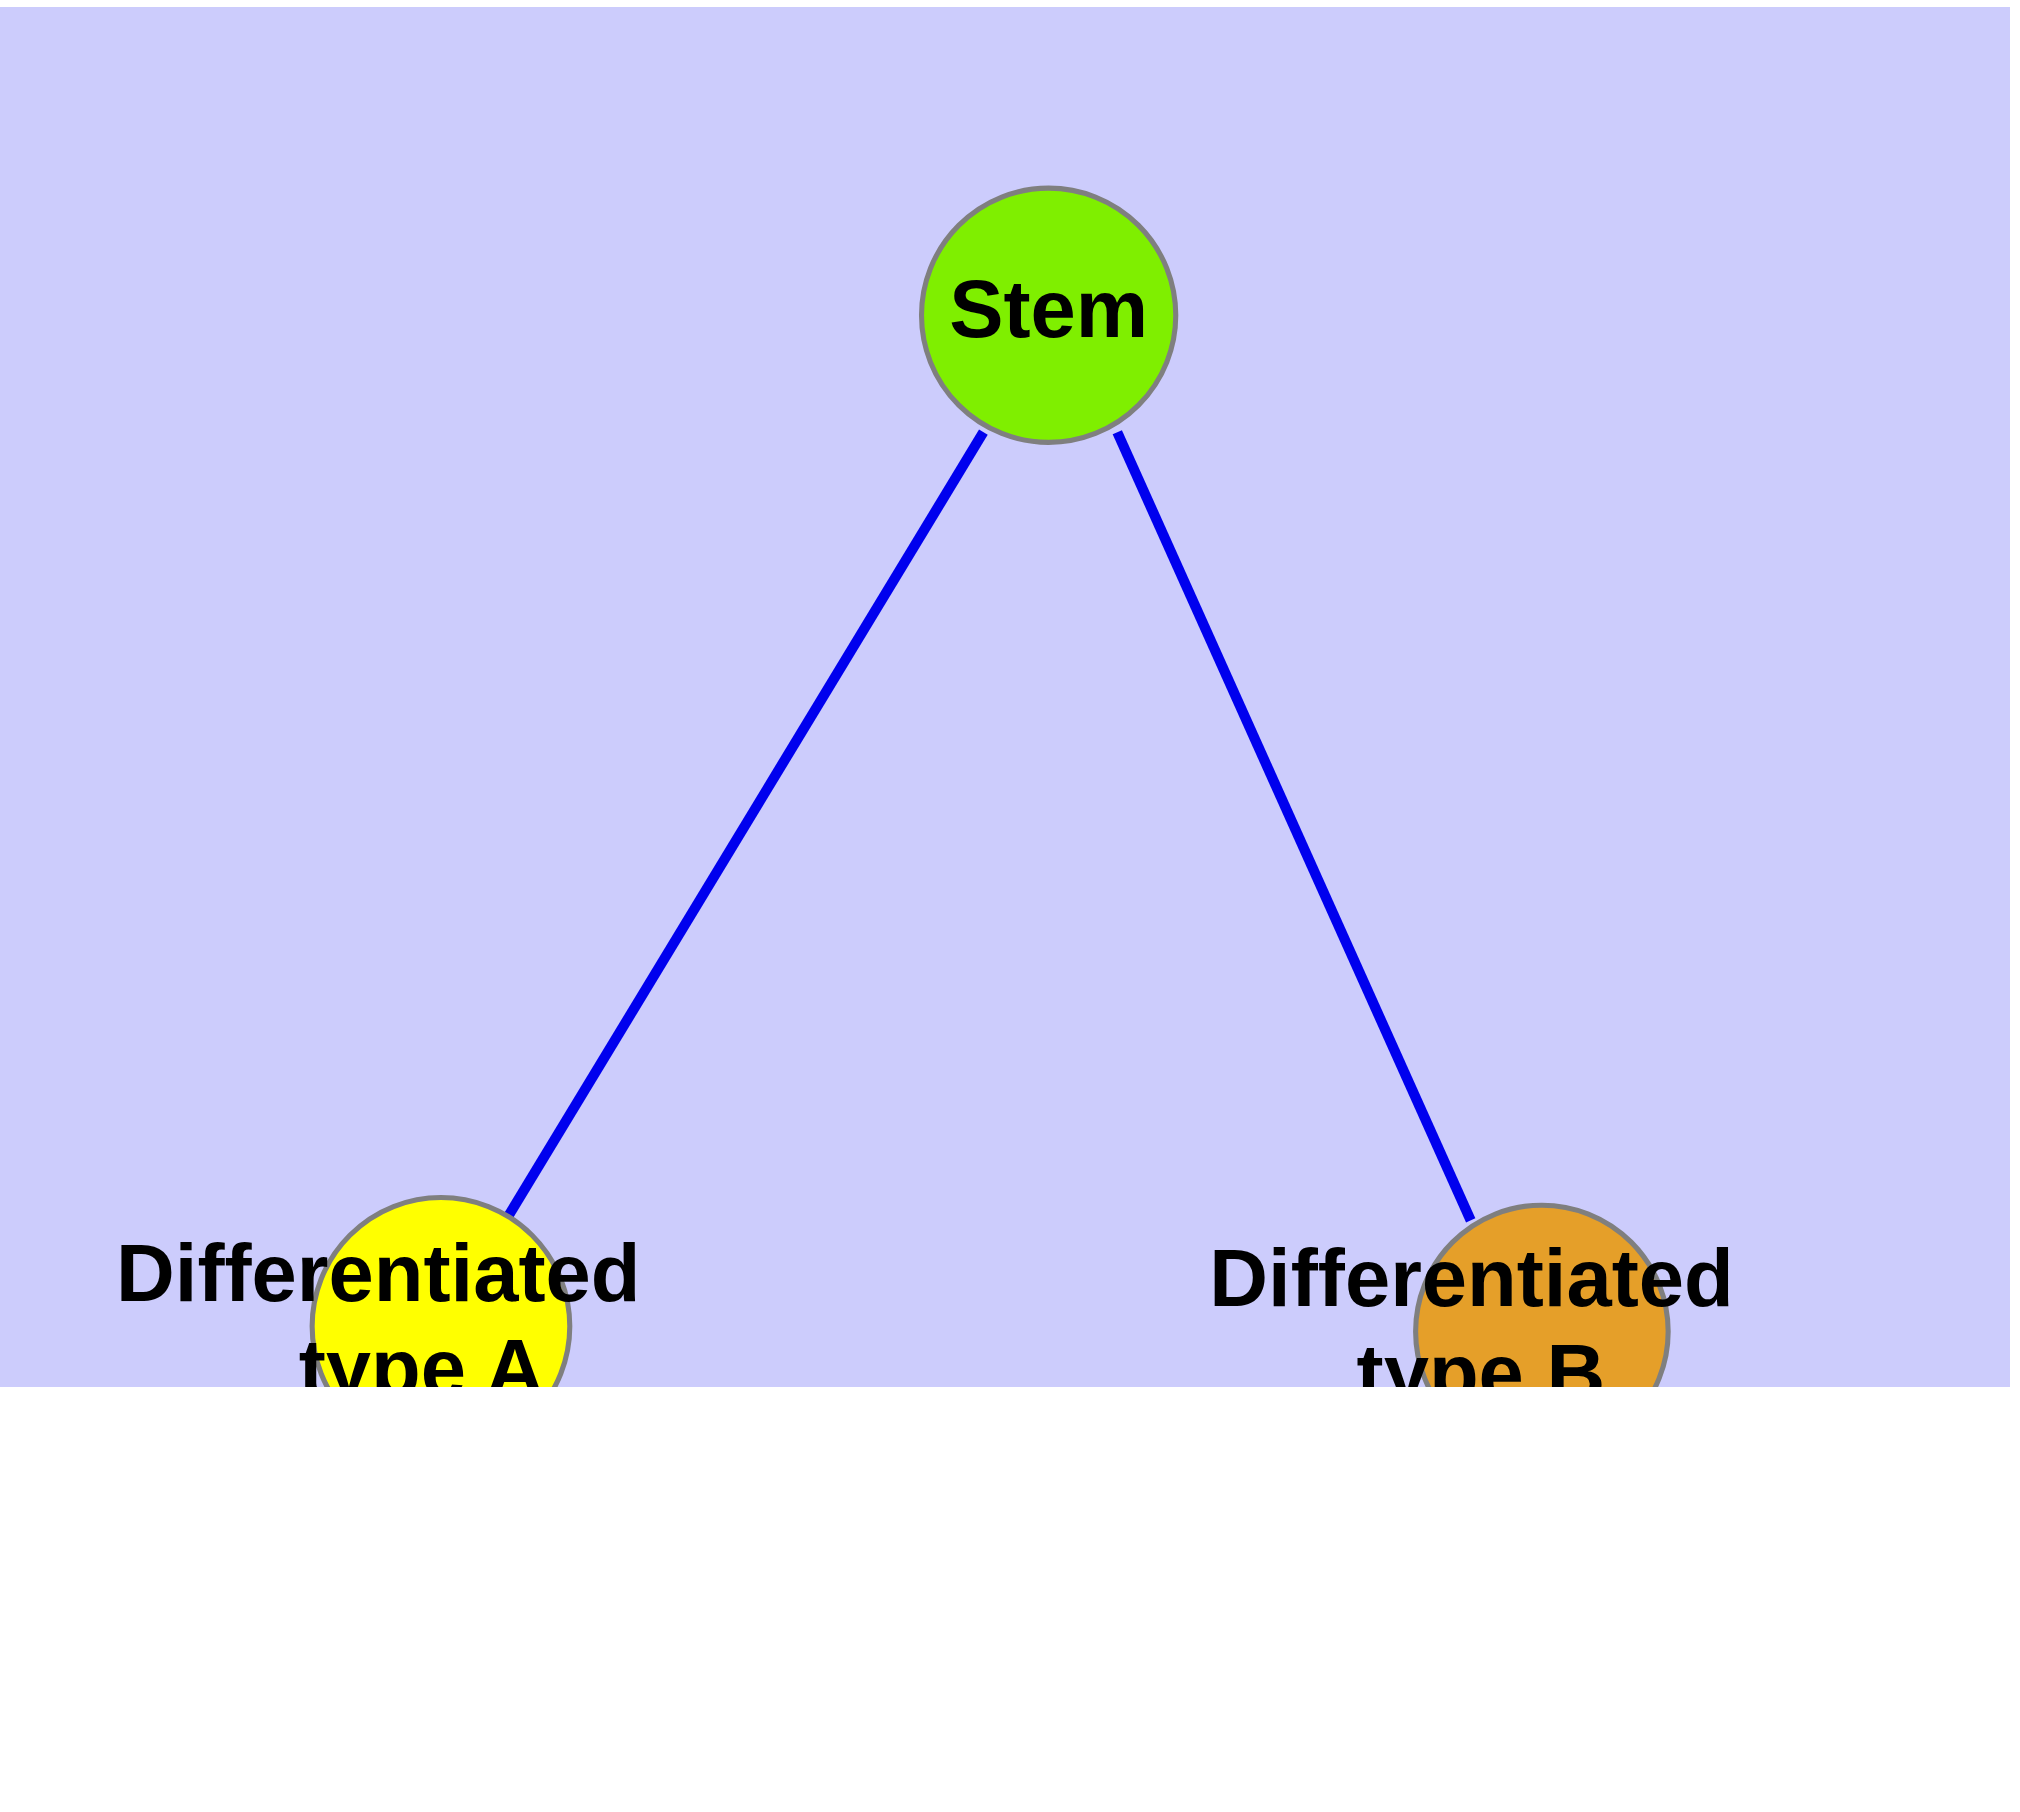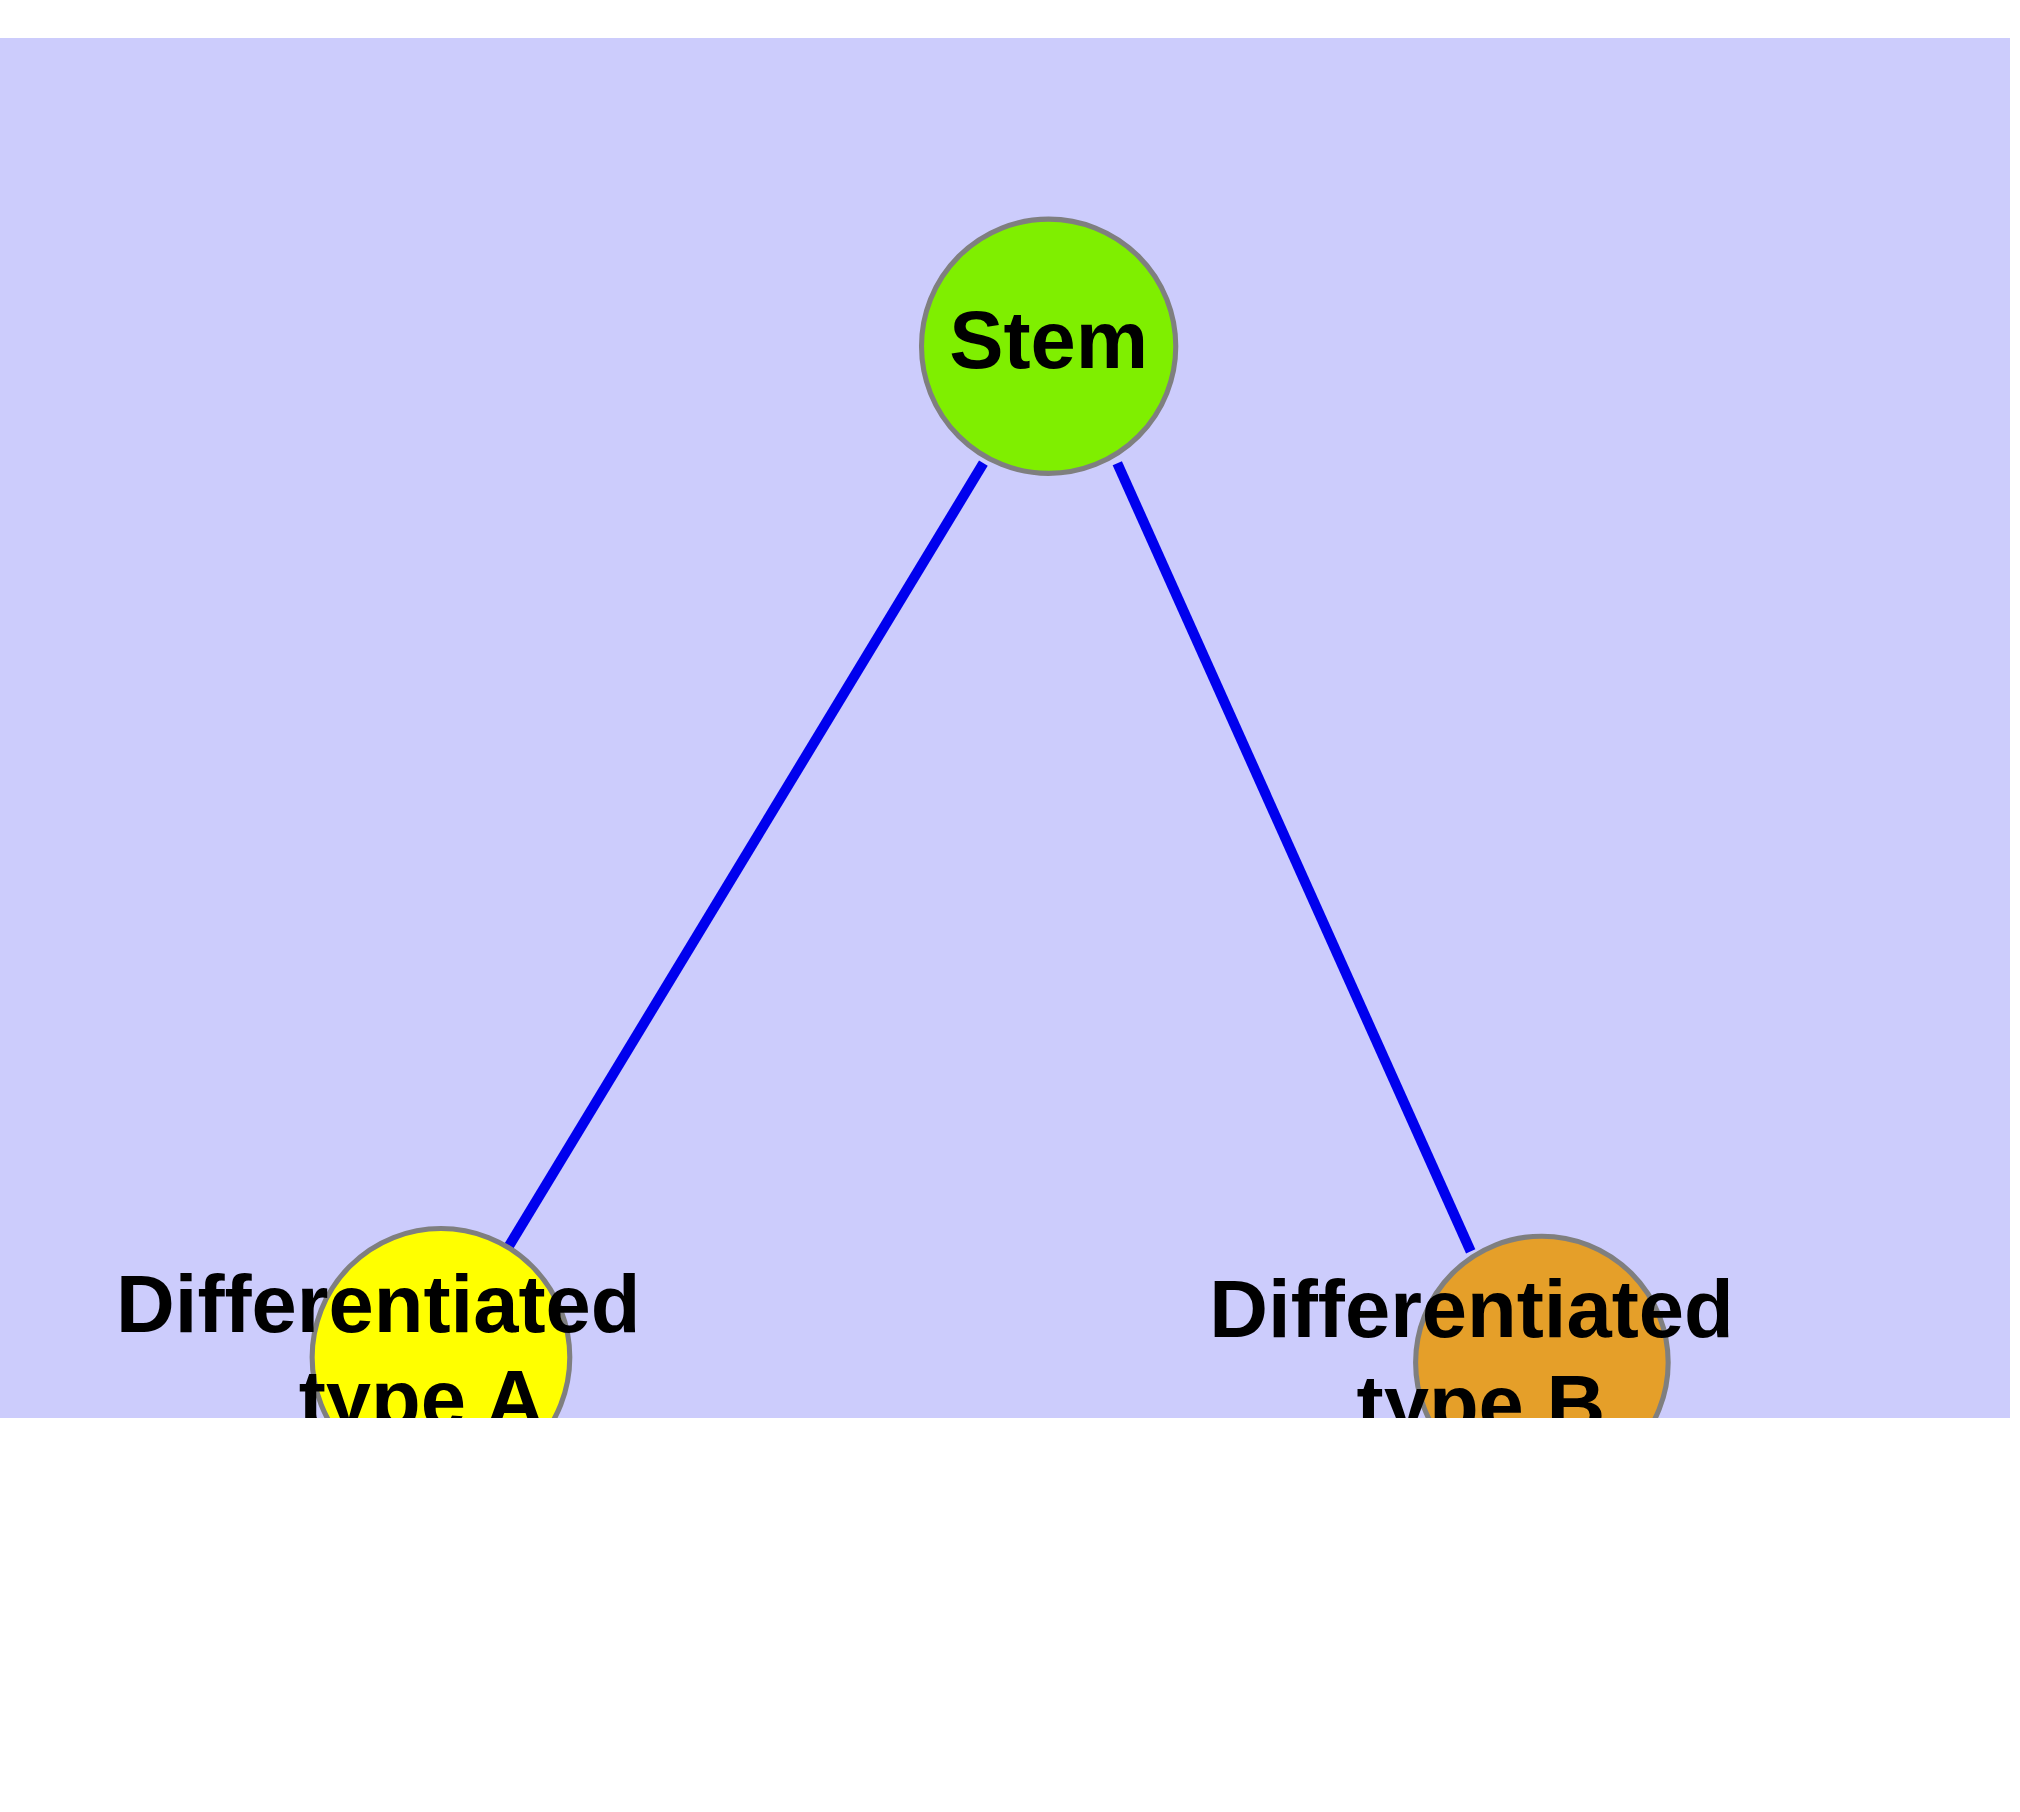--- a/index.html
+++ b/index.html
@@ -10,21 +10,20 @@
   }
   body {
     font-family: "Liberation Sans", sans-serif;
   }
   #canvas {
     position: relative;
     width: 2021px;
     height: 1387px;
     background: #ffffff;
     overflow: hidden;
-    margin-top: 31px;
   }
   #plot-area {
     position: absolute;
     left: 0px;
     top: 6.8px;
     width: 2010px;
     height: 1805px;
     background: #ccccfc;
   }
   svg.graph {

